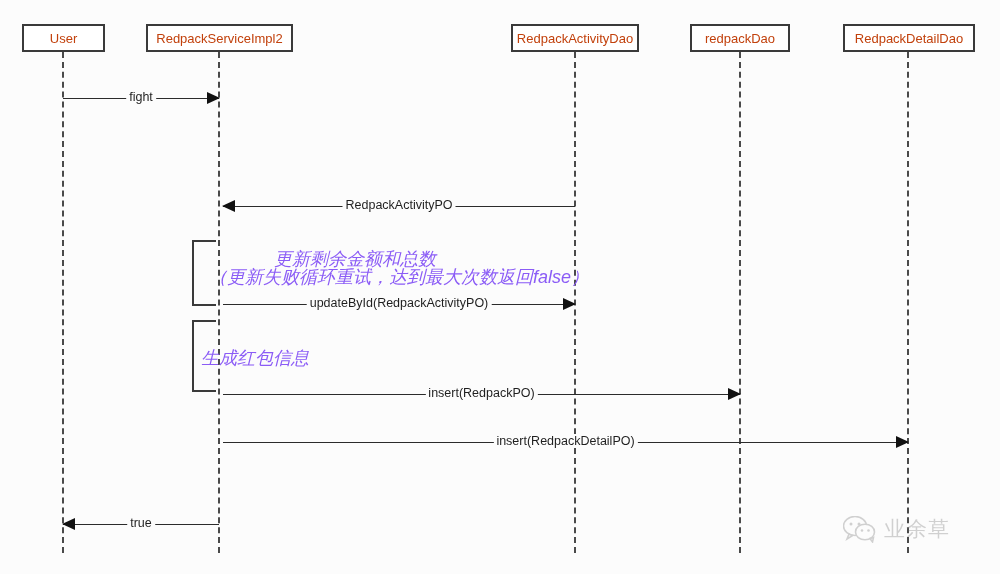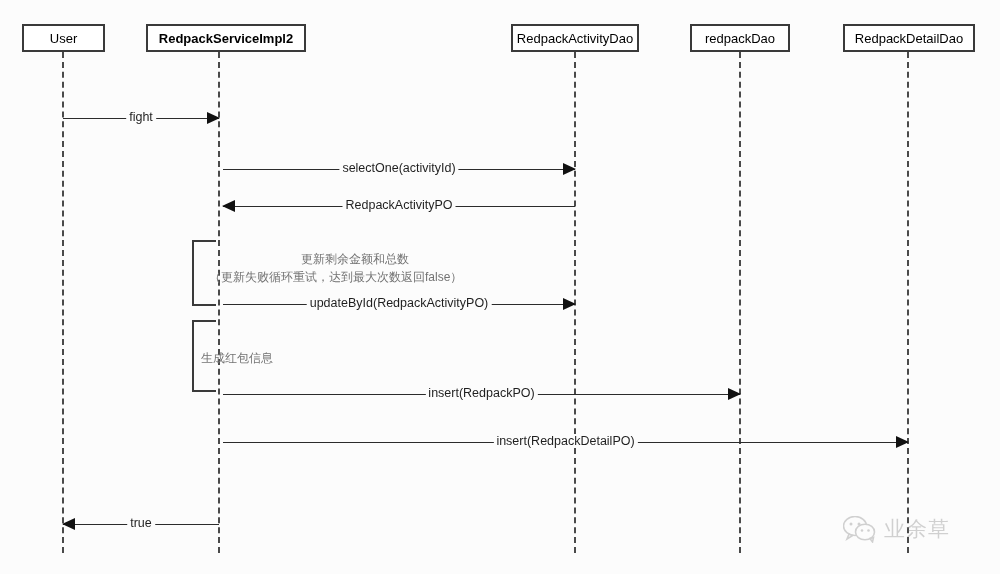--- a/index.html
+++ b/index.html
@@ -15,21 +15,21 @@
     font-family: "Liberation Sans", "DejaVu Sans", sans-serif;
     overflow: hidden;
   }
 
   
   .actor-box {
     position: absolute;
     box-sizing: border-box;
     border: 2px solid #3a3a3a;
     background: #ffffff;
-    color: #000000;
+    color: #c2410c;
     font-size: 13px;
     line-height: 15px;
     text-align: center;
     padding-top: 5px;
     white-space: normal;
     word-break: break-all;
     overflow: visible;
   }
 
   
@@ -84,24 +84,25 @@
   
   .note-bracket {
     position: absolute;
     box-sizing: border-box;
     border: 2px solid #3a3a3a;
     border-right: none;
     background: transparent;
   }
   .note-text {
     position: absolute;
-    font-size: 12px;
+    font-size: 18px;
     line-height: 18px;
-    color: #737373;
+    color: #8b5cf6;
     white-space: pre;
+    font-style: italic;
   }
   .note-text.centered {
     text-align: center;
   }
 
   
   .watermark {
     position: absolute;
     display: flex;
     align-items: center;
@@ -117,50 +118,45 @@
   }
 </style>
 </head>
 <body>
 
 <div id="canvas">
 
   <div class="actor-box" style="left:22px; top:24px; width:83px; height:28px;">
     <span>User</span>
   </div>
-  <div class="actor-box" style="left:146px; top:24px; width:160px; height:28px;font-weight:bold;">
+  <div class="actor-box" style="left:146px; top:24px; width:147px; height:28px;">
     <span>RedpackServiceImpl2</span>
   </div>
   <div class="actor-box" style="left:511px; top:24px; width:128px; height:28px;">
     <span>RedpackActivityDao</span>
   </div>
   <div class="actor-box" style="left:690px; top:24px; width:100px; height:28px;">
     <span>redpackDao</span>
   </div>
   <div class="actor-box" style="left:843px; top:24px; width:132px; height:28px;text-align:center;">
     <span>RedpackDetailDao</span>
   </div>
 
   <div class="lifeline" style="left:62px; top:52px; height:501px;"></div>
   <div class="lifeline" style="left:218px; top:52px; height:501px;"></div>
   <div class="lifeline" style="left:574px; top:52px; height:501px;"></div>
   <div class="lifeline" style="left:739px; top:52px; height:501px;"></div>
   <div class="lifeline" style="left:907px; top:52px; height:501px;"></div>
 
-  <div class="msg to-right" style="left:63px; top:112px; width:156px;">
+  <div class="msg to-right" style="left:63px; top:92px; width:156px;">
     <div class="shaft"></div>
     <div class="head"></div>
     <div class="label">fight</div>
   </div>
 
-  <div class="msg to-right" style="left:223px; top:163px; width:352px;">
-    <div class="shaft"></div>
-    <div class="head"></div>
-    <div class="label">selectOne(activityId)</div>
-  </div>
 
   <div class="msg to-left" style="left:223px; top:200px; width:352px;text-decoration:underline;">
     <div class="shaft"></div>
     <div class="head"></div>
     <div class="label">RedpackActivityPO</div>
   </div>
 
   <div class="note-bracket" style="left:192px; top:240px; width:24px; height:66px;"></div>
   <div class="note-text centered" style="left:205px; top:250px; width:300px;">更新剩余金额和总数</div>
   <div class="note-text" style="left:209px; top:268px;">（更新失败循环重试，达到最大次数返回false）</div>

